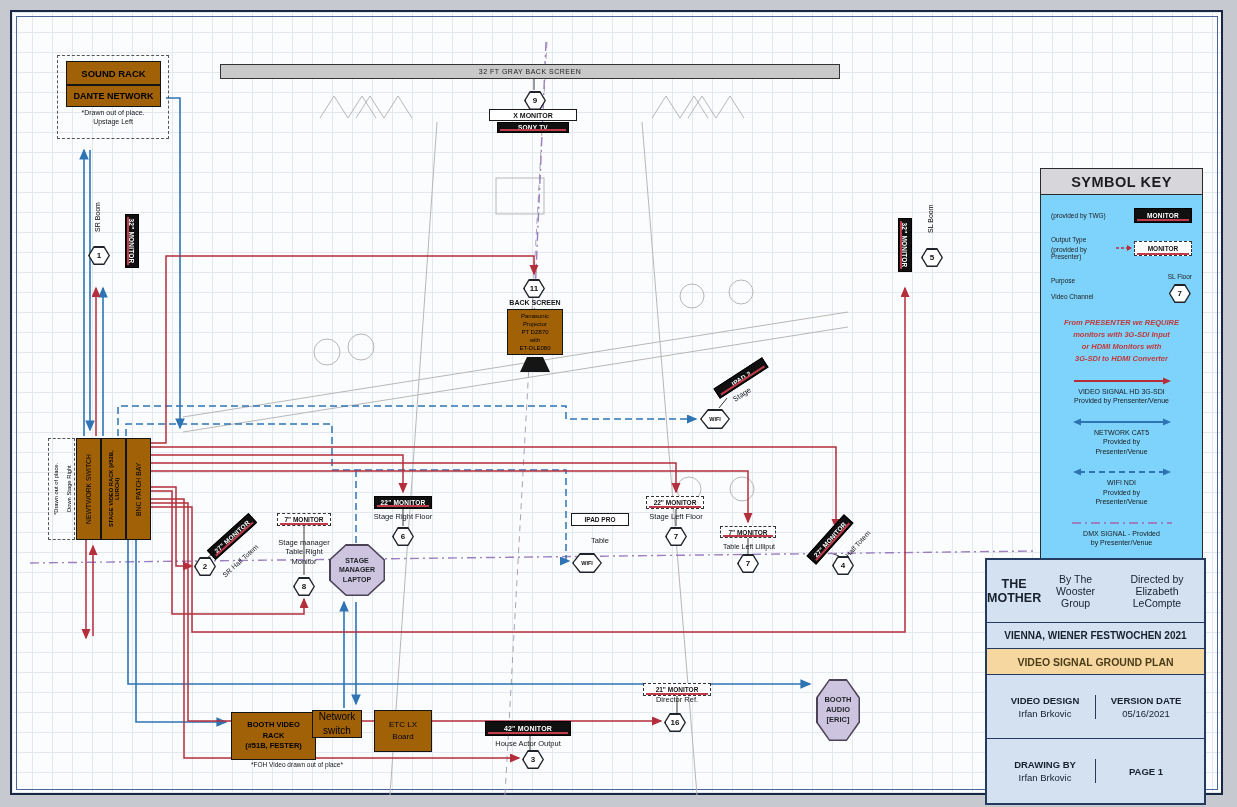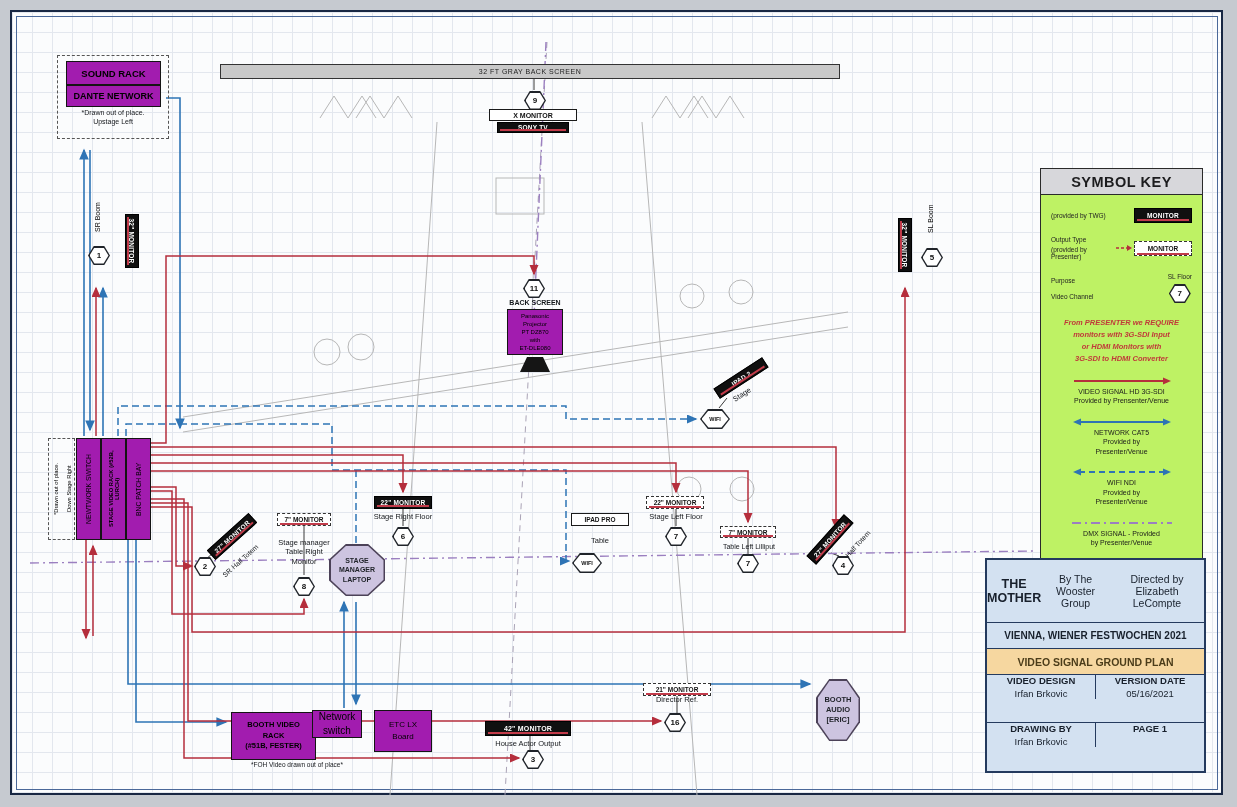--- a/index.html
+++ b/index.html
@@ -5,52 +5,52 @@
   html,body{margin:0;padding:0}
   body{font-family:"Liberation Sans",sans-serif;background:#c6cad0}
   #page{position:relative;width:1237px;height:807px;background:#c6cad0;overflow:hidden}
   #sheet{position:absolute;left:10px;top:10px;width:1213px;height:785px;background-color:#fbfcfd;
     background-image:linear-gradient(#e3e7ee 1px,transparent 1px),linear-gradient(90deg,#e3e7ee 1px,transparent 1px);
     background-size:20px 20px;border:2.5px solid #182743;box-sizing:border-box}
   #innerframe{position:absolute;left:16px;top:16px;width:1200px;height:772px;border:1px solid #4a6899;pointer-events:none;z-index:1}
   svg.wires{position:absolute;left:0;top:0;z-index:2}
   .abs{position:absolute;box-sizing:border-box}
   .z{z-index:3}
-  .box{border:1.5px solid #141414;background:#a21caf;display:flex;flex-direction:column;align-items:center;justify-content:center;text-align:center}
+  .box{border:1.5px solid #141414;background:#a16207;display:flex;flex-direction:column;align-items:center;justify-content:center;text-align:center}
   .mon-b{background:#101010;color:#fff;border:1px solid #000;display:flex;align-items:center;justify-content:center;font-weight:bold;font-size:6.5px;letter-spacing:.2px}
   .mon-b::after{content:"";position:absolute;left:2px;right:2px;bottom:1px;height:2px;background:#c23b4a}
   .mon-w{background:#fff;color:#111;border:1px dashed #333;display:flex;align-items:center;justify-content:center;font-weight:bold;font-size:6.5px}
   .mon-w::after{content:"";position:absolute;left:2px;right:2px;bottom:0;height:2px;background:#c23b4a}
   .mon-s{background:#fff;color:#111;border:1px solid #1a1a1a;display:flex;align-items:center;justify-content:center;font-weight:bold;font-size:7px}
   .lbl{font-size:7.5px;color:#15181c;text-align:center;line-height:1.25}
   .hex{width:22px;height:19px;background:#20242a;display:flex;align-items:center;justify-content:center;
        clip-path:polygon(26% 0,74% 0,100% 50%,74% 100%,26% 100%,0 50%)}
   .hex>span{width:19px;height:16px;background:#fff;display:flex;align-items:center;justify-content:center;
        clip-path:polygon(26% 0,74% 0,100% 50%,74% 100%,26% 100%,0 50%);font-size:8px;font-weight:bold;color:#111}
   .hex.wide{width:30px;height:20px}
   .hex.wide>span{width:27px;height:17px;font-size:5.5px}
   .vtext{writing-mode:vertical-rl;transform:rotate(180deg);display:flex;align-items:center;justify-content:center}
   .oct{display:flex;align-items:center;justify-content:center;background:#4c4258;
        clip-path:polygon(30% 0,70% 0,100% 30%,100% 70%,70% 100%,30% 100%,0 70%,0 30%)}
   .oct>div{width:calc(100% - 3px);height:calc(100% - 3px);background:#cdc4e0;display:flex;flex-direction:column;align-items:center;justify-content:center;
        clip-path:polygon(30% 0,70% 0,100% 30%,100% 70%,70% 100%,30% 100%,0 70%,0 30%);font-size:7px;font-weight:bold;color:#22252b;line-height:1.35;text-align:center}
   
-  #symbolkey{left:1040px;top:168px;width:163px;background:#bef264;border:1.5px solid #2a2a2a;padding-bottom:28px}
+  #symbolkey{left:1040px;top:168px;width:163px;background:#7dd3fc;border:1.5px solid #2a2a2a;padding-bottom:28px}
   #symbolkey .hdr{height:25px;background:#d7d7db;border-bottom:1.5px solid #2a2a2a;display:flex;align-items:center;justify-content:center;font-weight:bold;font-size:14.5px;color:#1c1c1e;letter-spacing:.5px}
   .krow{display:flex;align-items:center;justify-content:space-between;padding:13px 10px 0 10px;font-size:6.5px;color:#222}
   .kcol{display:flex;flex-direction:column;gap:3px}
   .kmon{position:relative;width:56px;height:13px;flex:0 0 auto}
   .krednote{margin:14px 6px 2px 6px;text-align:center;color:#c03a3a;font-weight:bold;font-style:italic;font-size:7.5px;line-height:1.6}
   .kleg{margin-top:11px;text-align:center;font-size:7px;color:#1a1a1a;line-height:1.35}
   .kleg svg{display:block;margin:0 auto 1px auto}
   
   #titleblock{left:985px;top:558px;width:221px;border:2px solid #243a5e;background:#d3e1f1;display:flex;flex-direction:column}
   .trow{border-top:1.5px solid #243a5e;display:flex;align-items:center;justify-content:center;text-align:center;color:#18202c}
   .trow.first{border-top:none}
-  .trow.cells{flex-direction:row;align-items:flex-start;padding:0}
+  .trow.cells{flex-direction:row;align-items:center;padding:8px}
   .tcell{display:flex;flex-direction:column;align-items:center;justify-content:center;font-size:9.5px;gap:2px;flex:1}
   .tcell.left{max-width:113px;border-right:1.5px solid #243a5e}
   .b{font-weight:bold}
 </style>
 </head>
 <body>
 
 <div id="page">
   <div id="sheet"></div>
   <div id="innerframe"></div>

